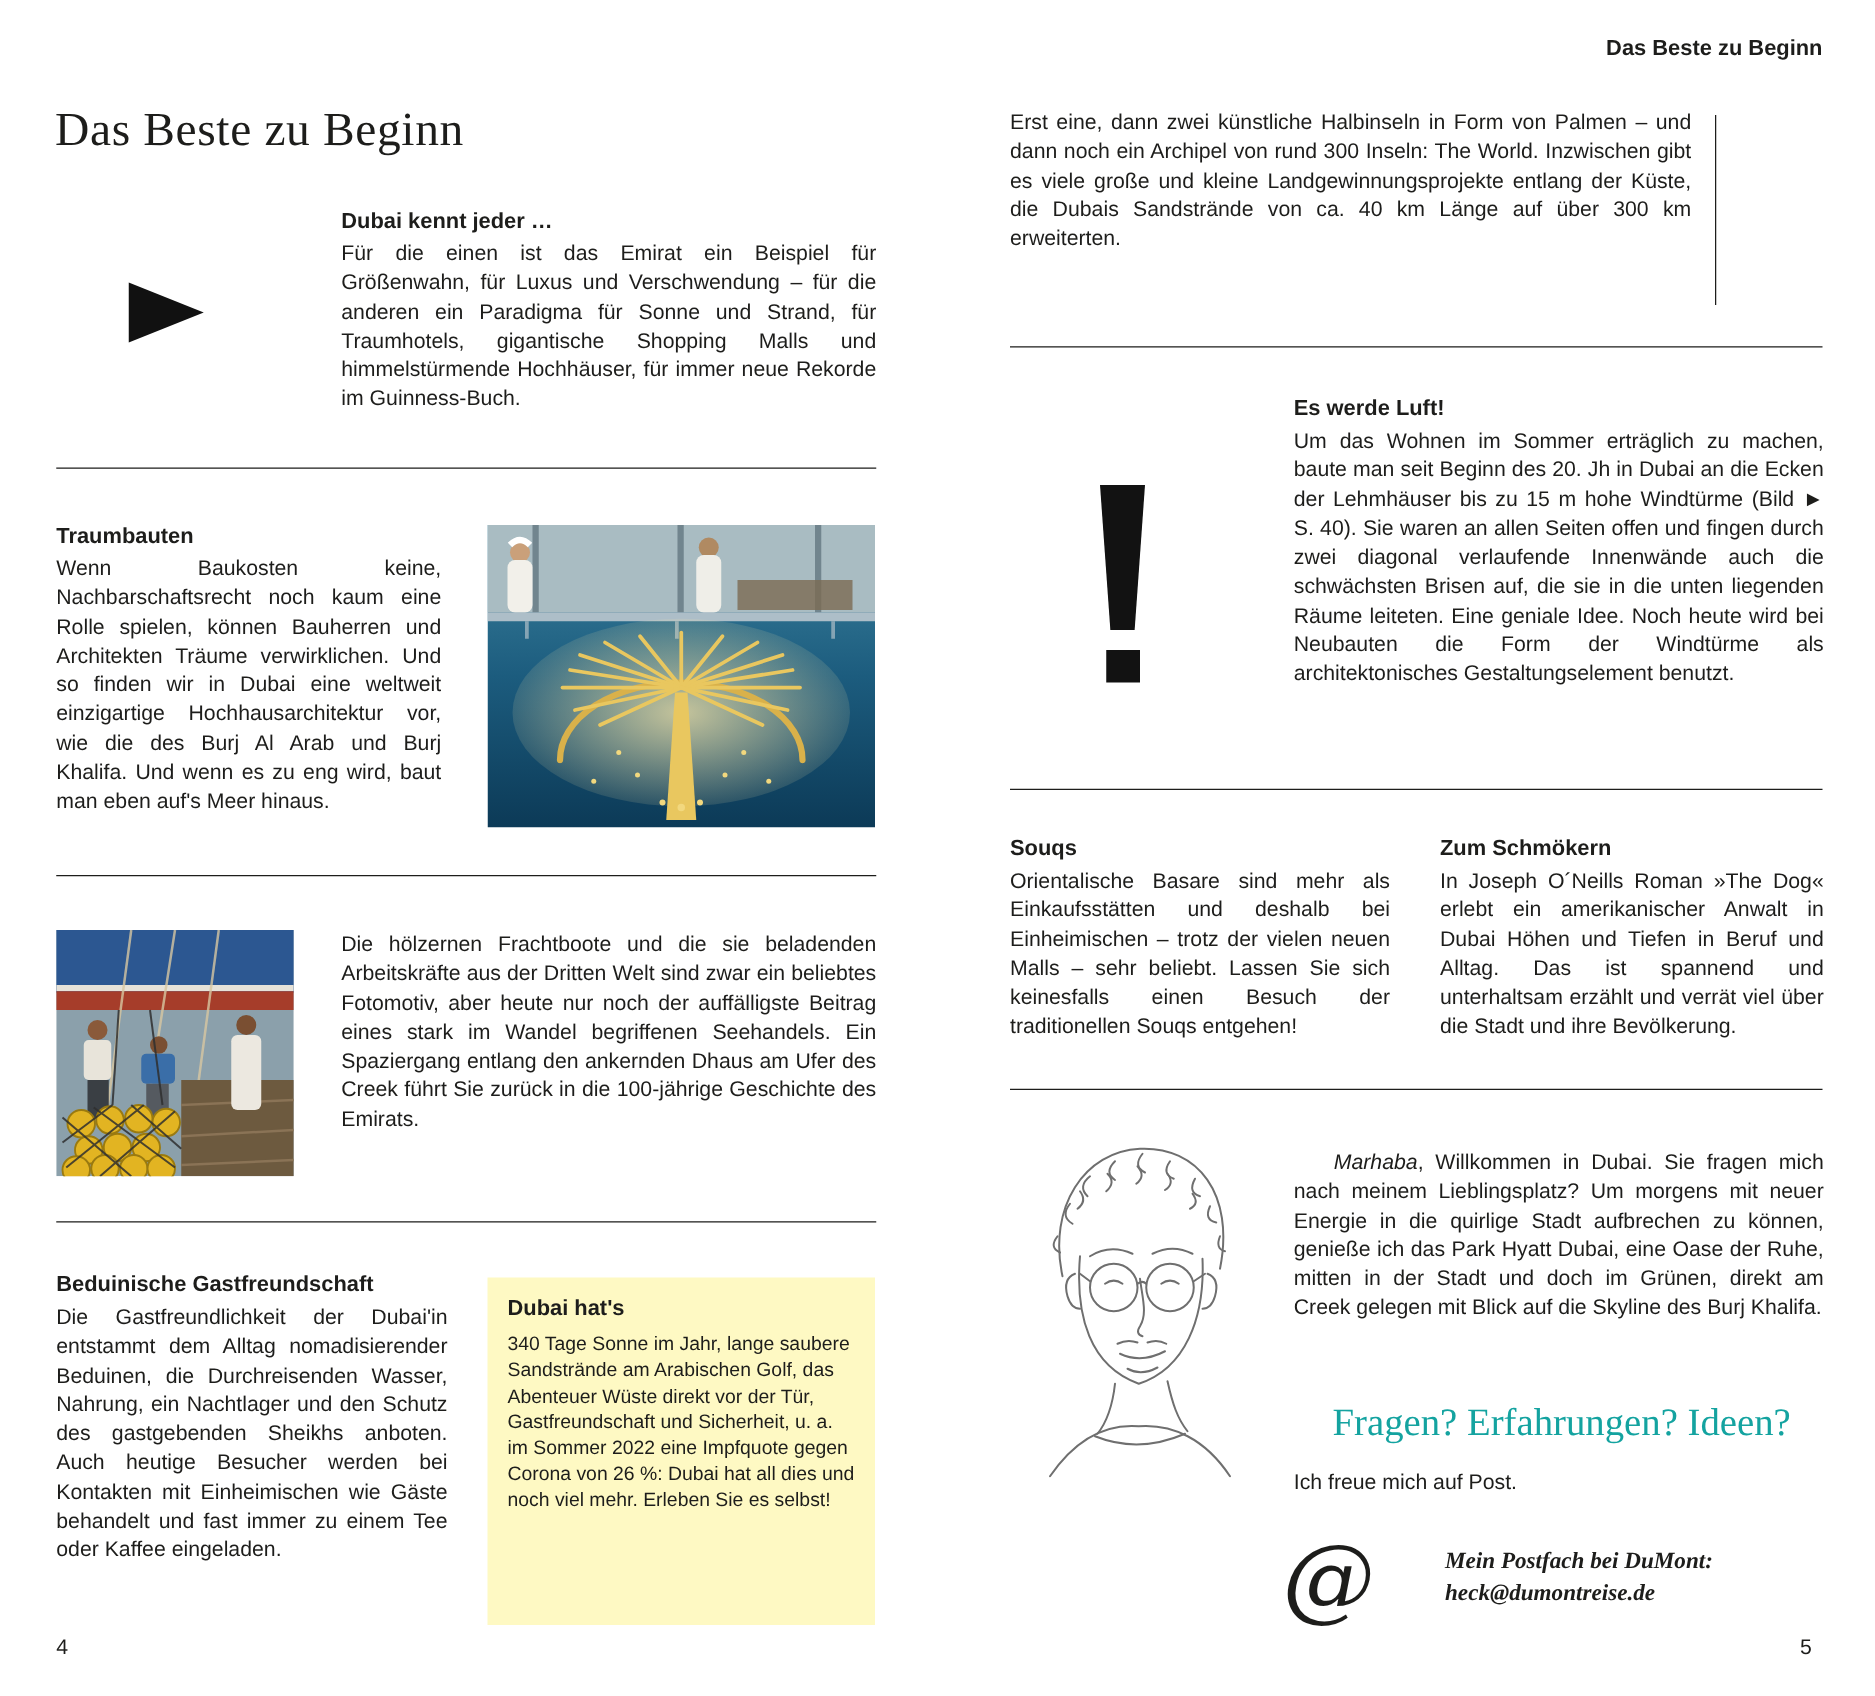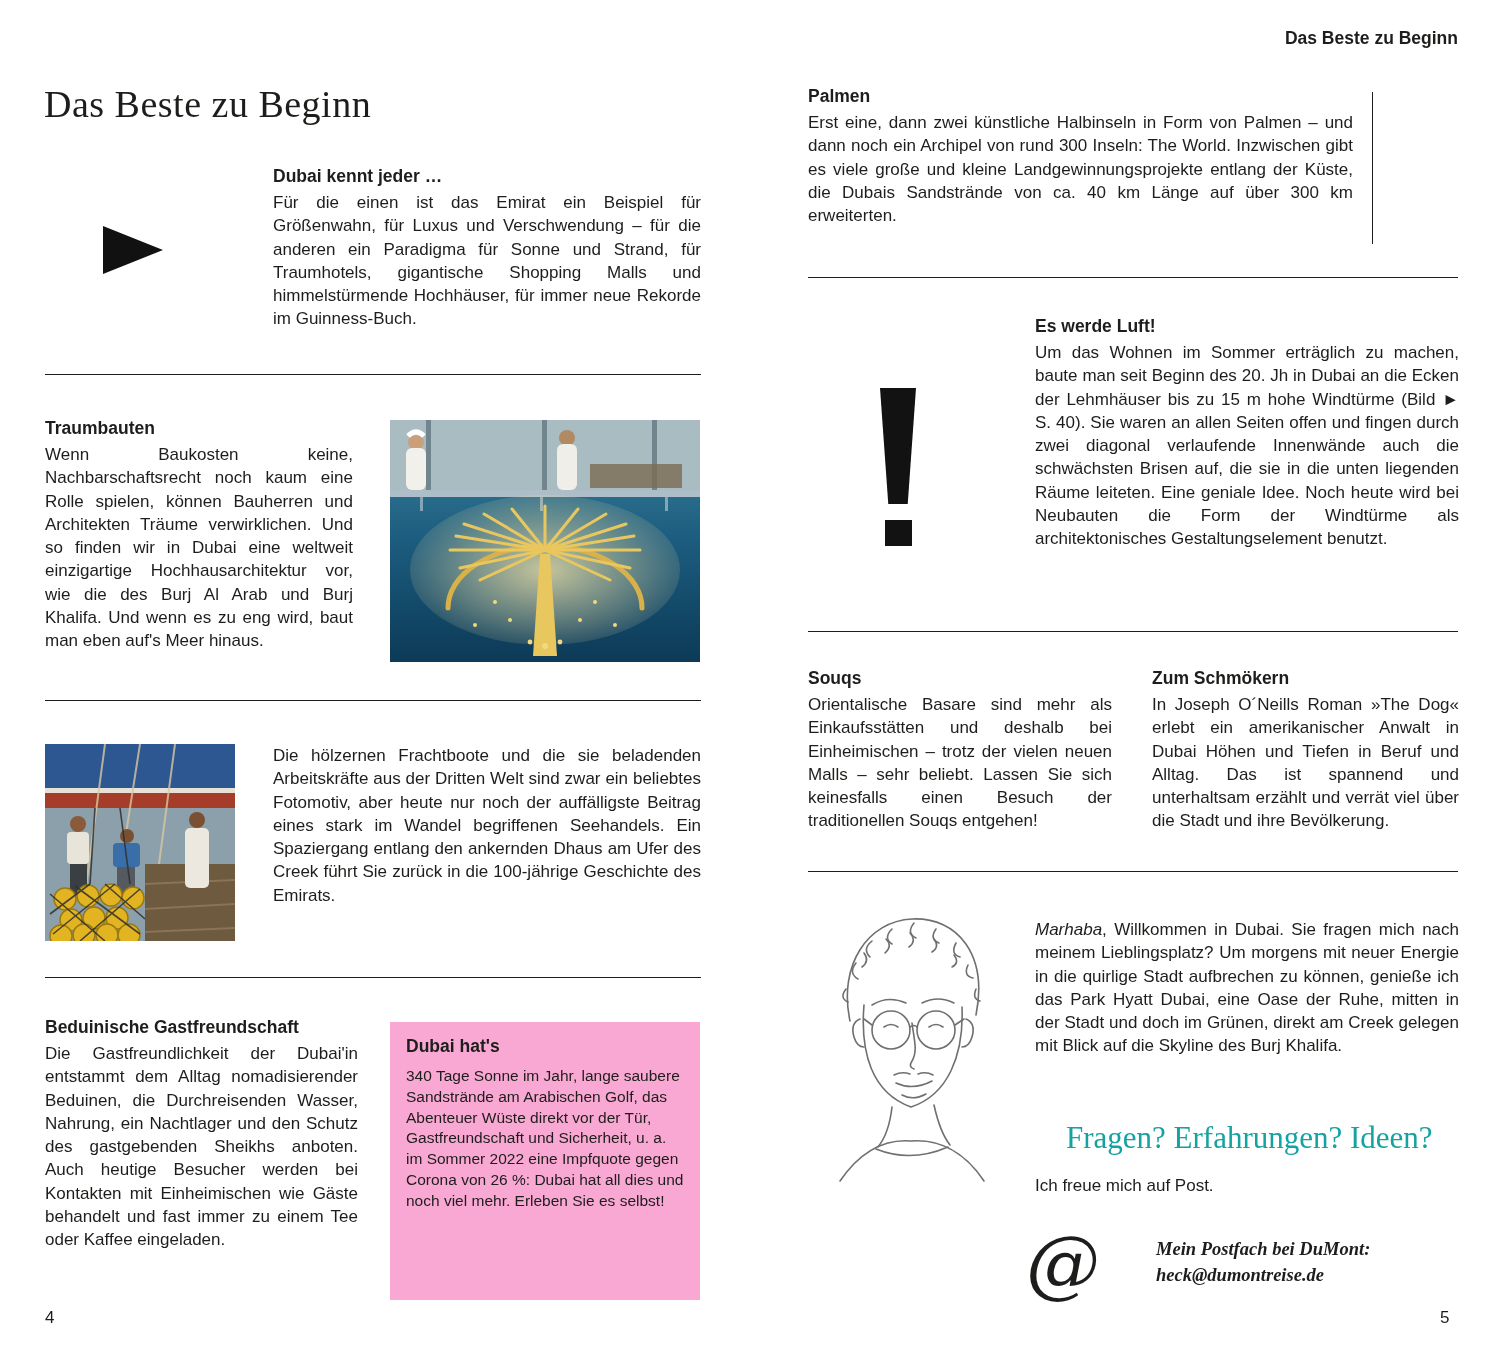--- a/index.html
+++ b/index.html
@@ -24,34 +24,34 @@
   .vline { left:1372px; top:92px; width:0; height:152px; border-left:1.6px solid #1d1d1b; }
 
   .tri { left:103px; top:226px; width:0; height:0; border-top:24px solid transparent; border-bottom:24px solid transparent; border-left:60px solid #111; }
 
   .l-intro { left:273px; top:166px; width:428px; }
   .l-traum { left:45px; top:418px; width:308px; }
   .l-palmphoto { left:390px; top:420px; width:310px; height:242px; }
   .l-dhauphoto { left:45px; top:744px; width:190px; height:197px; }
   .l-dhaus { left:273px; top:744px; width:428px; }
   .l-gast { left:45px; top:1017px; width:313px; }
-  .l-infobox { left:390px; top:1022px; width:310px; min-height:278px; background:#f9a8d4; padding:14px 16px 16px; }
+  .l-infobox { left:390px; top:1022px; width:310px; min-height:278px; background:#fef9c3; padding:14px 16px 16px; }
   .l-infobox h3 { font-size:17.5px; font-weight:bold; margin-bottom:9px; }
   .l-infobox p { font-size:15.5px; line-height:1.34; text-align:left; }
 
   .pagenum { font-size:17px; }
   .l-pagenum { left:45px; top:1308px; }
   .r-pagenum { left:1440px; top:1308px; }
 
   .r-palmen { left:808px; top:86px; width:545px; }
   .r-luft { left:1035px; top:316px; width:424px; }
   .r-souqs { left:808px; top:668px; width:304px; }
   .r-schmoekern { left:1152px; top:668px; width:307px; }
   .r-marhaba { left:1035px; top:918px; width:424px; }
-  .r-marhaba .lead { font-style:italic; }
+  .r-marhaba .lead { font-style:italic;margin-left:32px; }
 
   .excl { left:878px; top:388px; width:40px; }
   .excl-bar { width:36px; height:116px; background:#121212; margin:0 auto; clip-path:polygon(0 0,100% 0,77% 100%,23% 100%); }
   .excl-dot { width:27px; height:26px; background:#121212; margin:16px auto 0; }
 
   .r-fragen { left:1035px; top:1120px; font-family:"Liberation Serif", serif; font-size:31px; color:#14a3a0; font-weight:400;margin-left:31px; }
   .r-post { left:1035px; top:1176px; font-size:17px; }
 
   .r-contact { left:1026px; top:1226px; display:flex; align-items:center; gap:18px; }
   .at-glyph { font-family:"DejaVu Serif", "Liberation Serif", serif; font-style:italic; font-size:74px; line-height:1; color:#1d1d1b; }
@@ -210,21 +210,20 @@
   <aside class="abs l-infobox">
     <h3>Dubai hat's</h3>
     <p>340 Tage Sonne im Jahr, lange saubere Sandstrände am Arabischen Golf, das Abenteuer Wüste direkt vor der Tür, Gastfreundschaft und Sicherheit, u. a. im Sommer 2022 eine Impfquote gegen Corona von 26 %: Dubai hat all dies und noch viel mehr. Erleben Sie es selbst!</p>
   </aside>
 
   <div class="abs pagenum l-pagenum">4</div>
 
   <div class="abs running-header">Das Beste zu Beginn</div>
 
   <section class="abs r-palmen">
-    <h3 class="sec">Palmen</h3>
     <p class="body">Erst eine, dann zwei künstliche Halbinseln in Form von Palmen – und dann noch ein Archipel von rund 300 Inseln: The World. Inzwischen gibt es viele große und kleine Landgewinnungsprojekte entlang der Küste, die Dubais Sandstrände von ca. 40 km Länge auf über 300 km erweiterten.</p>
   </section>
   <div class="abs vline"></div>
 
   <div class="abs hr hr4"></div>
 
   <div class="abs excl">
     <div class="excl-bar"></div>
     <div class="excl-dot"></div>
   </div>

